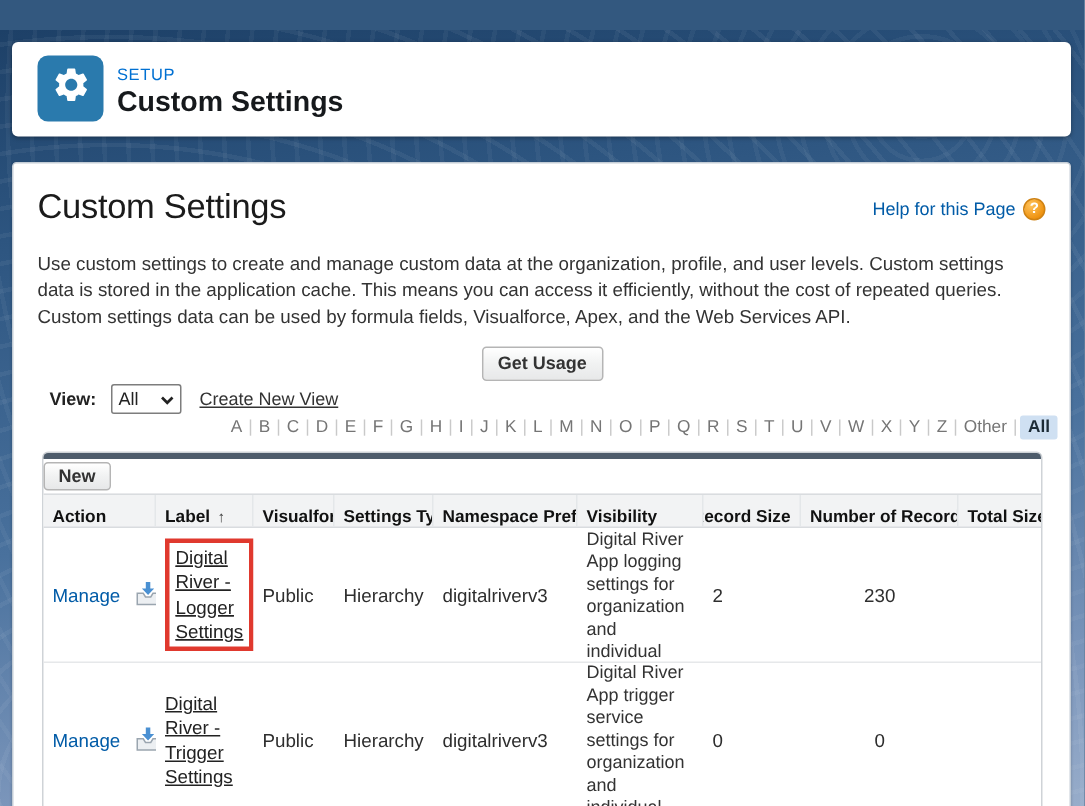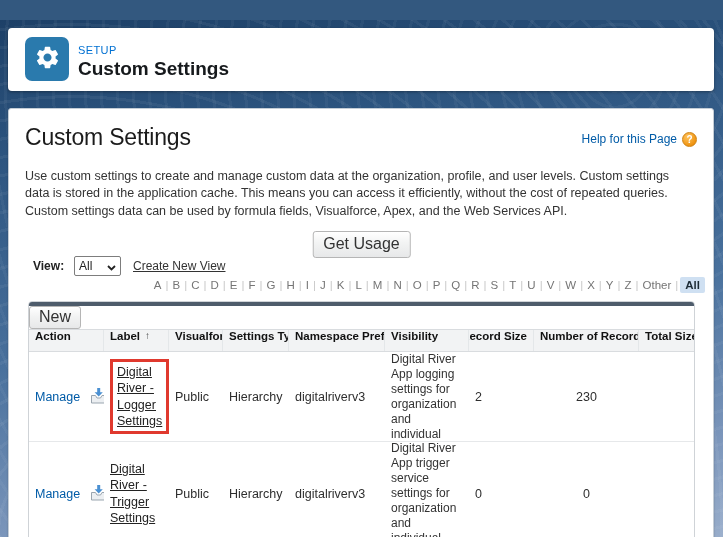--- a/index.html
+++ b/index.html
@@ -46,21 +46,21 @@
     background:radial-gradient(circle at 35% 30%, #ffc35c, #ef9412 70%, #d97c06);
     color:#fff; font-size:10px; font-weight:700; display:flex; align-items:center; justify-content:center;
     border:1px solid #cf8212;
   }
   .intro {
     position:absolute; left:25px; top:148px; width:670px;
     font-size:12.5px; line-height:1.38; color:#333;
   }
   
   .btn {
-    display:inline-block; padding:3px 10px 4px; font-size:16px; font-weight:400; color:#333;
+    display:inline-block; padding:3px 10px 4px; font-size:12px; font-weight:700; color:#333;
     background:linear-gradient(#ffffff, #f2f3f3 45%, #e7e8e9);
     border:1px solid #b5b5b5; border-radius:3px; cursor:pointer;
     font-family:"Liberation Sans", sans-serif;
   }
   .get-usage { position:absolute; top:211px; left:50%; transform:translateX(-50%); }
   
   .view-label { position:absolute; left:33px; top:239px; font-size:12px; font-weight:700; color:#222; }
   .view-select {
     position:absolute; left:74px; top:236px; width:47px; height:20px;
     border:1px solid #7d7d7d; border-radius:2px; background:#fff;
@@ -83,21 +83,21 @@
     position:absolute; left:28px; top:281px; width:667px; height:244px;
     background:#fff; border:1px solid #cfd3d7; border-radius:4px;
   }
   .list-topbar { height:4px; background:#4e5c6b; border-radius:3px 3px 0 0; }
   .new-row { height:23px; display:flex; align-items:center; justify-content:flex-start; }
   .new-row .btn { padding:1px 9px 2px; }
   .grid-row { display:grid; grid-template-columns:75px 65px 54px 66px 96px 84px 65px 105px 1fr; }
   .thead { background:#f2f3f4; border-top:1px solid #d9dcdf; border-bottom:1px solid #d9dcdf; height:23px; }
   .th {
     font-size:11.5px; font-weight:700; color:#111; padding:0 6px;
-    display:flex; align-items:flex-start; border-right:1px solid #e4e7e9; overflow:hidden; white-space:nowrap;
+    display:flex; align-items:flex-end; border-right:1px solid #e4e7e9; overflow:hidden; white-space:nowrap;
   }
   .th:last-child { border-right:none; }
   .th.r { justify-content:flex-end; }
   .sort-arrow { font-size:10px; color:#444; margin-left:5px; }
   .tr1 { height:90px; border-bottom:1px solid #e6e8ea; }
   .tr2 { height:103px; }
   .td { font-size:12.5px; color:#2e2e2e; padding:4px 6px; display:flex; align-items:center; overflow:hidden; }
   .td.r { justify-content:flex-end; }
   .td.c { justify-content:center;text-align:right; }
   .td.desc { font-size:12px; line-height:1.25; color:#333; }

